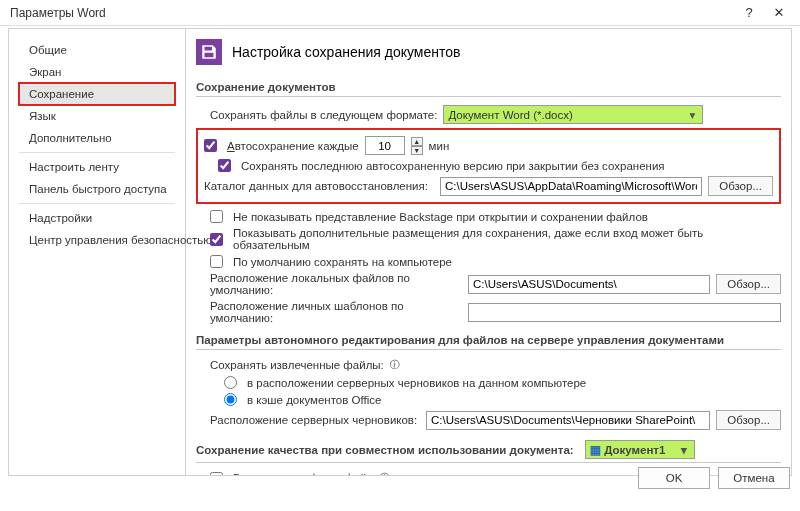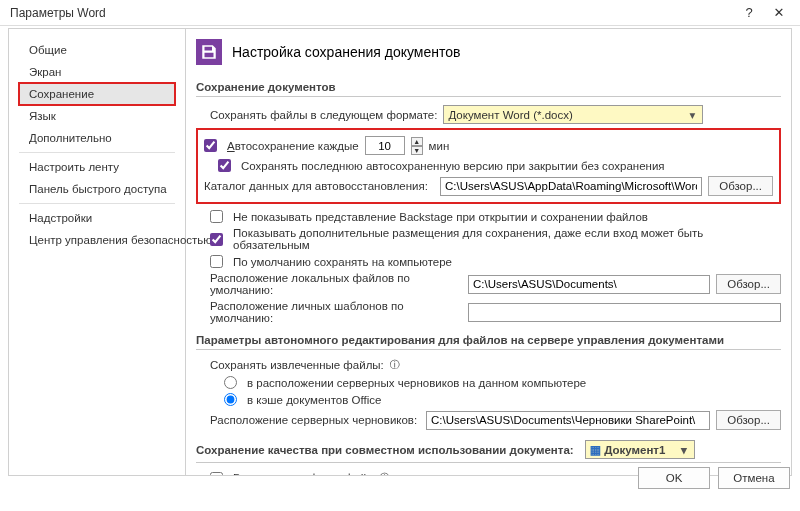--- a/index.html
+++ b/index.html
@@ -111,21 +111,21 @@
     width: 40px; height: 19px;
     border:1px solid #999;
     text-align:center;
     font-size: 11.5px;
   }
   .spin { display:inline-flex; flex-direction:column; }
   .spin span { width:12px;height:9px;border:1px solid #999;font-size:7px;line-height:7px;text-align:center;background:#f3f3f3;cursor:pointer;}
   .dd {
     border: 1px solid #999;
     height: 19px;
-    background: #fef9c3;
+    background: #bef264;
     display: inline-flex;
     align-items: center;
     padding: 0 20px 0 4px;
     position: relative;
     font-size: 11.5px;
     min-width: 100px;
   }
   .dd::after {
     content: "▾";
     position: absolute;

